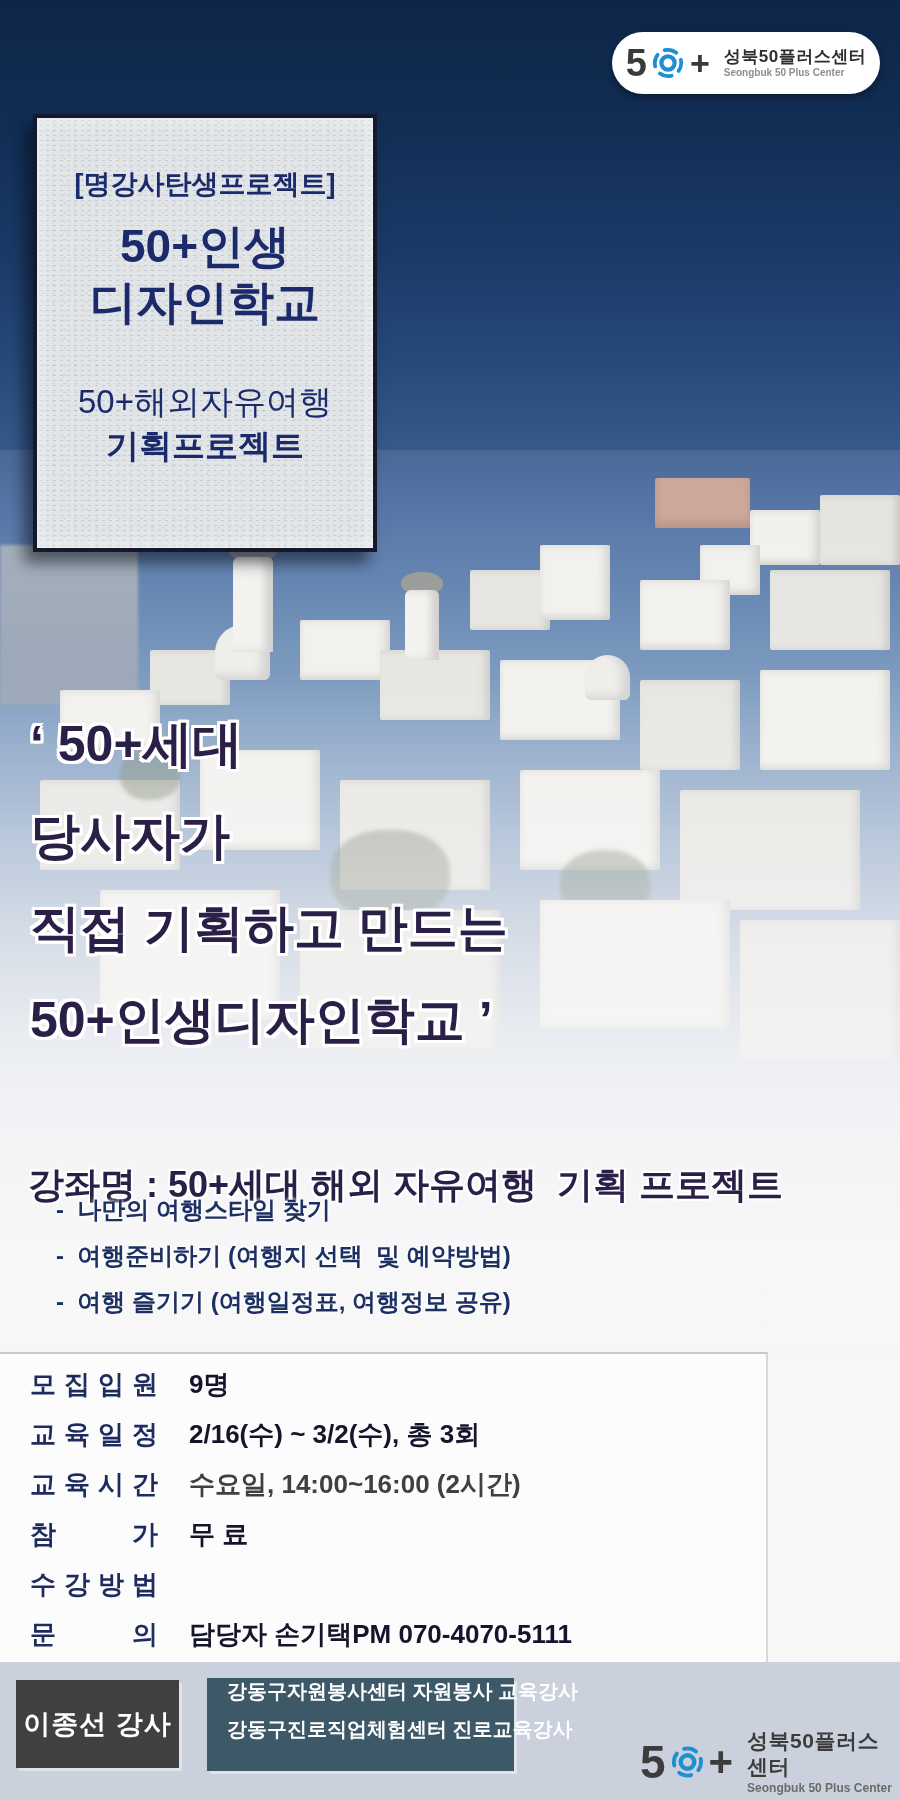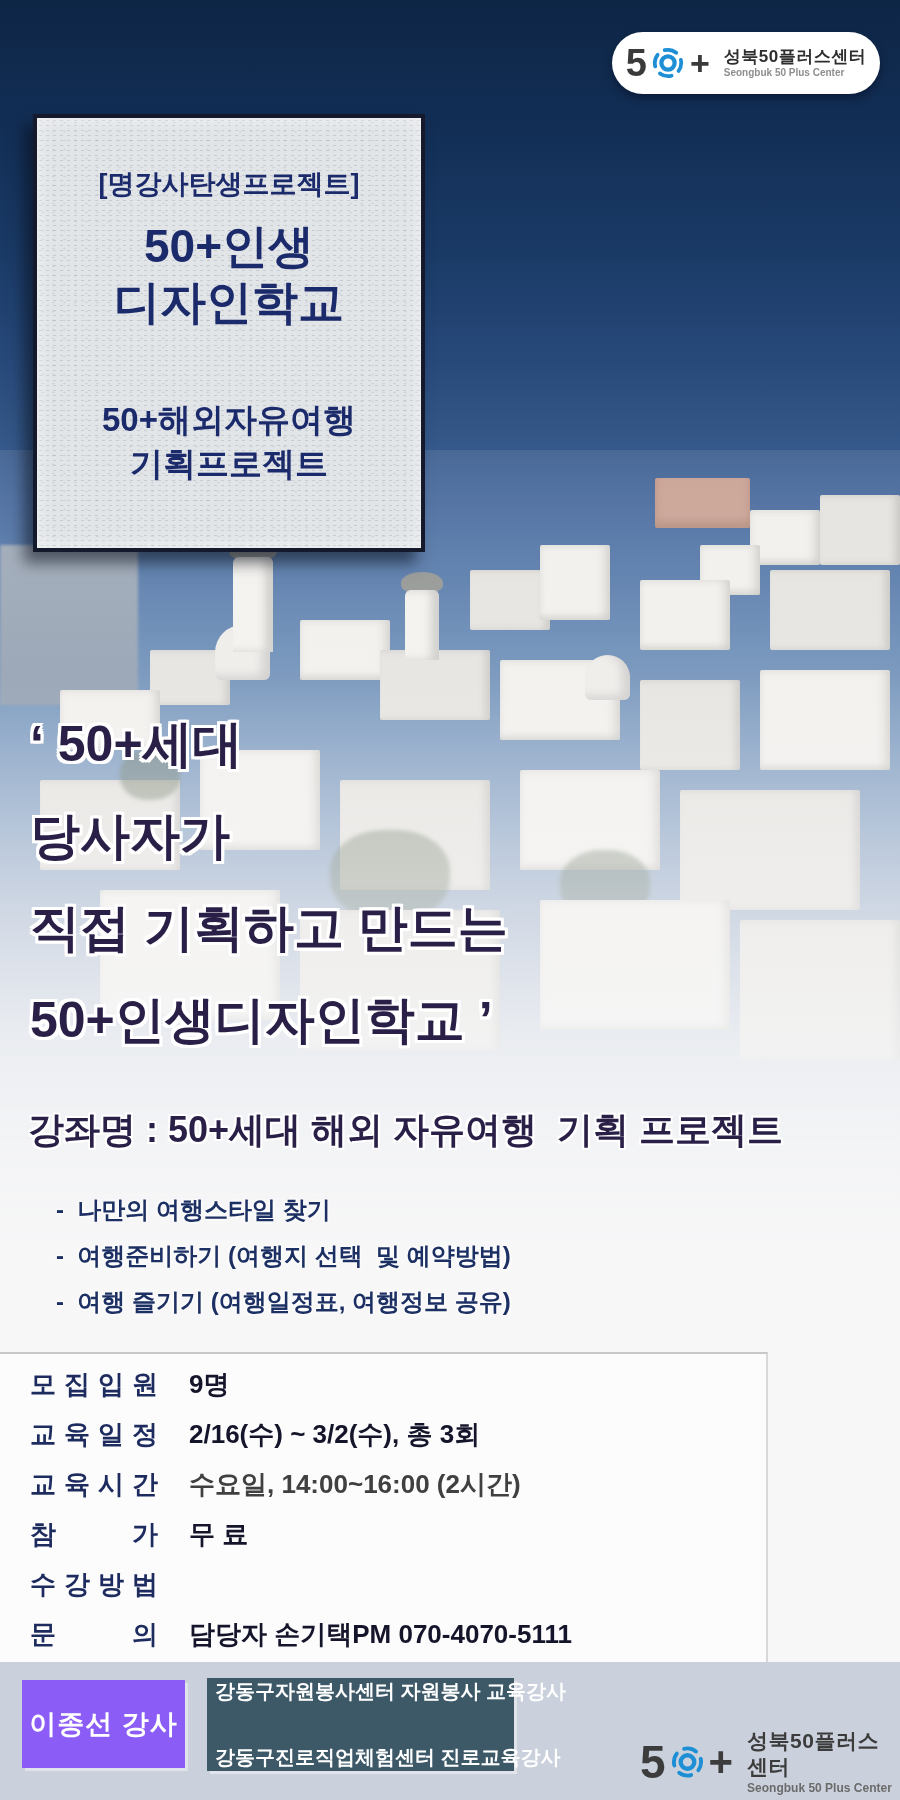--- a/index.html
+++ b/index.html
@@ -34,62 +34,62 @@
   .logo-pill{position:absolute;left:612px;top:32px;width:268px;height:62px;background:#ffffff;
     border-radius:32px;display:flex;align-items:center;justify-content:center;gap:4px;
     box-shadow:0 4px 9px rgba(0,0,20,.38);}
   .logo-num{font-size:38px;font-weight:bold;color:#3a3a3a;line-height:1;}
   .logo-plus{font-size:34px;font-weight:bold;color:#3a3a3a;line-height:1;margin-left:1px;}
   .logo-text{margin-left:10px;display:flex;flex-direction:column;line-height:1.2;}
   .logo-kr{font-size:17px;font-weight:bold;color:#2e2e2e;letter-spacing:.5px;}
   .logo-en{font-size:10px;font-weight:bold;color:#8e8e8e;}
 
   
-  .title-box{position:absolute;left:33px;top:114px;width:392px;height:438px;
+  .title-box{position:absolute;left:33px;top:114px;width:344px;height:438px;
     background:#e2e5e8;border:4px solid #141a2b;
     background-image:
       radial-gradient(rgba(40,50,70,.14) 1px, transparent 1.3px),
       radial-gradient(rgba(90,100,120,.12) 1px, transparent 1.4px);
     background-size:7px 5px, 11px 9px;
     box-shadow:-9px 11px 14px rgba(8,12,24,.55), inset 0 0 18px rgba(255,255,255,.6);
     display:flex;flex-direction:column;align-items:center;text-align:center;color:#1b2a6b;}
   .tb-kicker{margin-top:48px;font-size:27px;font-weight:bold;}
   .tb-title1{margin-top:16px;font-size:46px;font-weight:bold;line-height:56px;}
   .tb-title2{margin-top:0;font-size:46px;font-weight:bold;line-height:56px;}
-  .tb-sub1{margin-top:70px;font-size:33px;font-weight:bold;line-height:40px;}
+  .tb-sub1{margin-top:52px;font-size:33px;font-weight:normal;line-height:40px;}
   .tb-sub2{margin-top:4px;font-size:33px;font-weight:bold;line-height:40px;}
 
   
   .quote{position:absolute;left:30px;top:698px;}
   .quote-line{font-size:50px;font-weight:bold;color:#2a1f47;line-height:92px;white-space:pre;
     text-shadow:-3px -3px 0 #fff,3px -3px 0 #fff,-3px 3px 0 #fff,3px 3px 0 #fff,
       -3px 0 0 #fff,3px 0 0 #fff,0 -3px 0 #fff,0 3px 0 #fff;}
 
-  .course-title{position:absolute;left:28px;top:1106px;font-size:36px;font-weight:bold;color:#2a1f47;
+  .course-title{position:absolute;left:28px;top:1161px;font-size:36px;font-weight:bold;color:#2a1f47;
     white-space:pre;
     text-shadow:-2px -2px 0 #fff,2px -2px 0 #fff,-2px 2px 0 #fff,2px 2px 0 #fff;}
 
   .bullets{position:absolute;left:56px;top:1196px;}
   .bullet-line{font-size:24px;font-weight:bold;color:#1d3063;line-height:27px;margin-bottom:19px;
     white-space:pre;text-shadow:0 0 4px #fff,0 0 4px #fff;}
 
   
   .info-panel{position:absolute;left:0;top:1352px;width:768px;height:310px;background:#fcfcfd;
     border-top:2px solid #c8c8c8;border-right:2px solid #d8d8d8;padding-top:5px;}
   .info-row{display:flex;align-items:center;height:50px;padding-left:30px;}
   .info-label{width:128px;display:flex;justify-content:space-between;font-size:26px;font-weight:bold;color:#1d2b5e;}
   .info-value{margin-left:31px;font-size:26px;font-weight:bold;white-space:pre;}
 
   
   .footer{position:absolute;left:0;top:1662px;width:900px;height:138px;background:#cbd1dc;}
-  .instructor-box{position:absolute;left:22px;top:18px;width:163px;height:88px;background:#8b5cf6;color:#ffffff;
+  .instructor-box{position:absolute;left:16px;top:18px;width:163px;height:88px;background:#404040;color:#ffffff;
     display:flex;align-items:center;justify-content:center;font-size:27px;font-weight:bold;letter-spacing:1px;
     box-shadow:3px 3px 0 rgba(255,255,255,.4);}
   .cred-box{position:absolute;left:207px;top:16px;width:307px;height:93px;background:#3d5968;color:#ffffff;
-    display:flex;flex-direction:column;justify-content:space-between;gap:11px;padding-left:8px;
+    display:flex;flex-direction:column;justify-content:flex-start;gap:11px;padding-left:20px;
     font-size:20px;font-weight:bold;box-shadow:3px 3px 0 rgba(255,255,255,.4);}
   .cred-line{white-space:pre;}
   .logo-bottom{position:absolute;left:640px;top:66px;display:flex;align-items:center;gap:4px;}
   .lb-num{font-size:46px;font-weight:bold;color:#3c3c3c;line-height:1;}
   .lb-plus{font-size:42px;font-weight:bold;color:#3c3c3c;line-height:1;}
   .lb-text{margin-left:10px;display:flex;flex-direction:column;line-height:1.25;}
   .lb-kr{font-size:21px;font-weight:bold;color:#3c3c3c;letter-spacing:.5px;}
   .lb-en{font-size:12px;font-weight:bold;color:#6b6b6b;}
 </style>
 </head>

